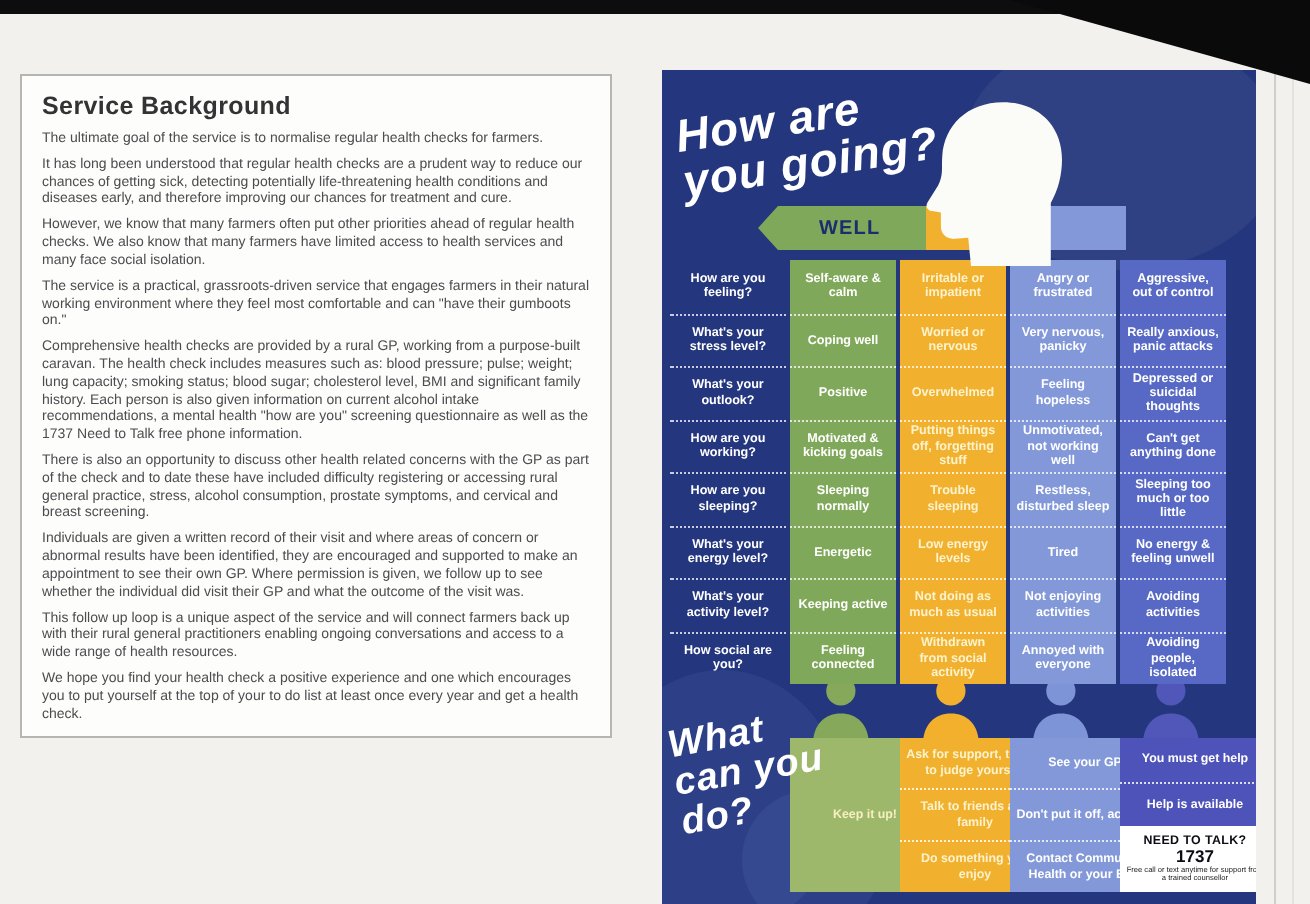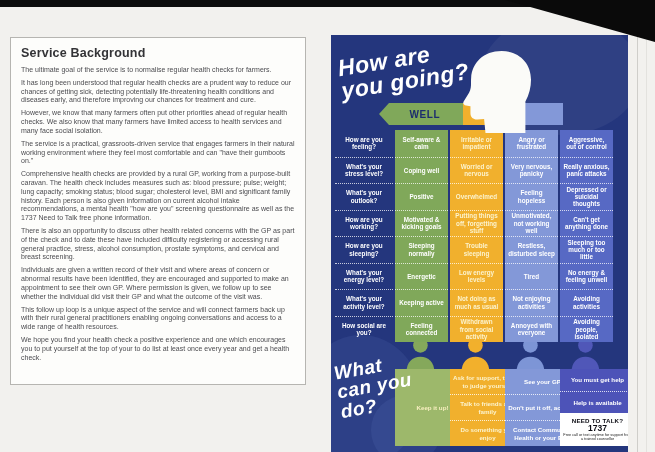--- a/index.html
+++ b/index.html
@@ -16,21 +16,21 @@
     position:absolute;right:0;top:0;width:150px;height:42px;
     background:#0a0a0a;clip-path:polygon(0 0,100% 0,100% 100%);
   }
   .fold-line-1{position:absolute;left:637px;top:10px;width:1px;height:438px;background:#cfceca;}
   .fold-line-2{position:absolute;left:646px;top:10px;width:1px;height:438px;background:#e3e2de;}
 
   
   .text-panel{
     position:absolute;left:10px;top:30px;width:274px;
     background:#fdfdfb;border:1px solid #b6b5b1;
-    padding:8px 10px 18px 10px;
+    padding:8px 10px 2px 10px;
   }
   .text-panel h1{
     margin:0 0 6px 0;font-size:12.5px;font-weight:bold;color:#333336;
     letter-spacing:.2px;
   }
   .text-panel p{
     margin:0 0 4px 0;font-size:7px;line-height:1.26;color:#4c4c50;
   }
 
   

